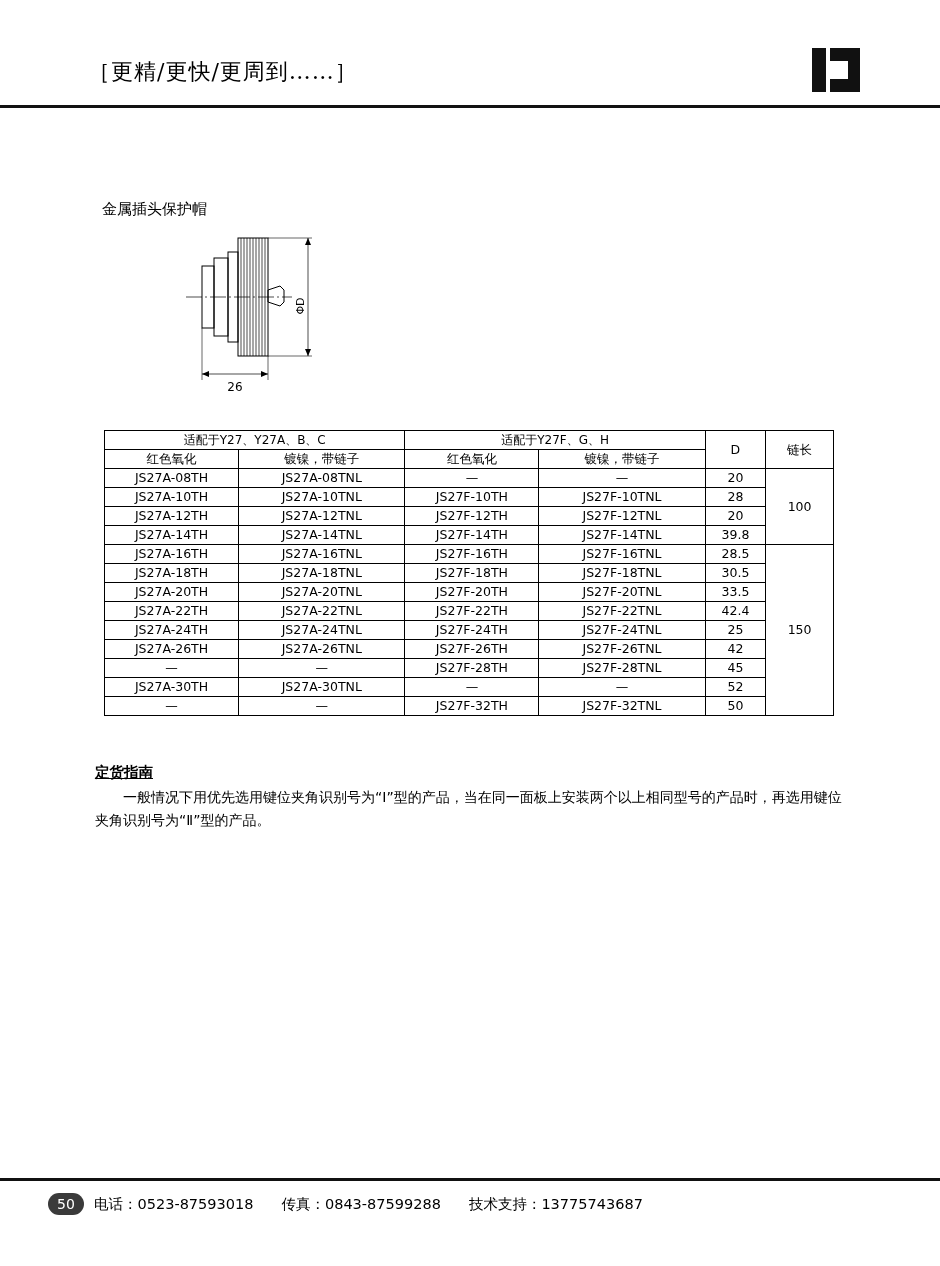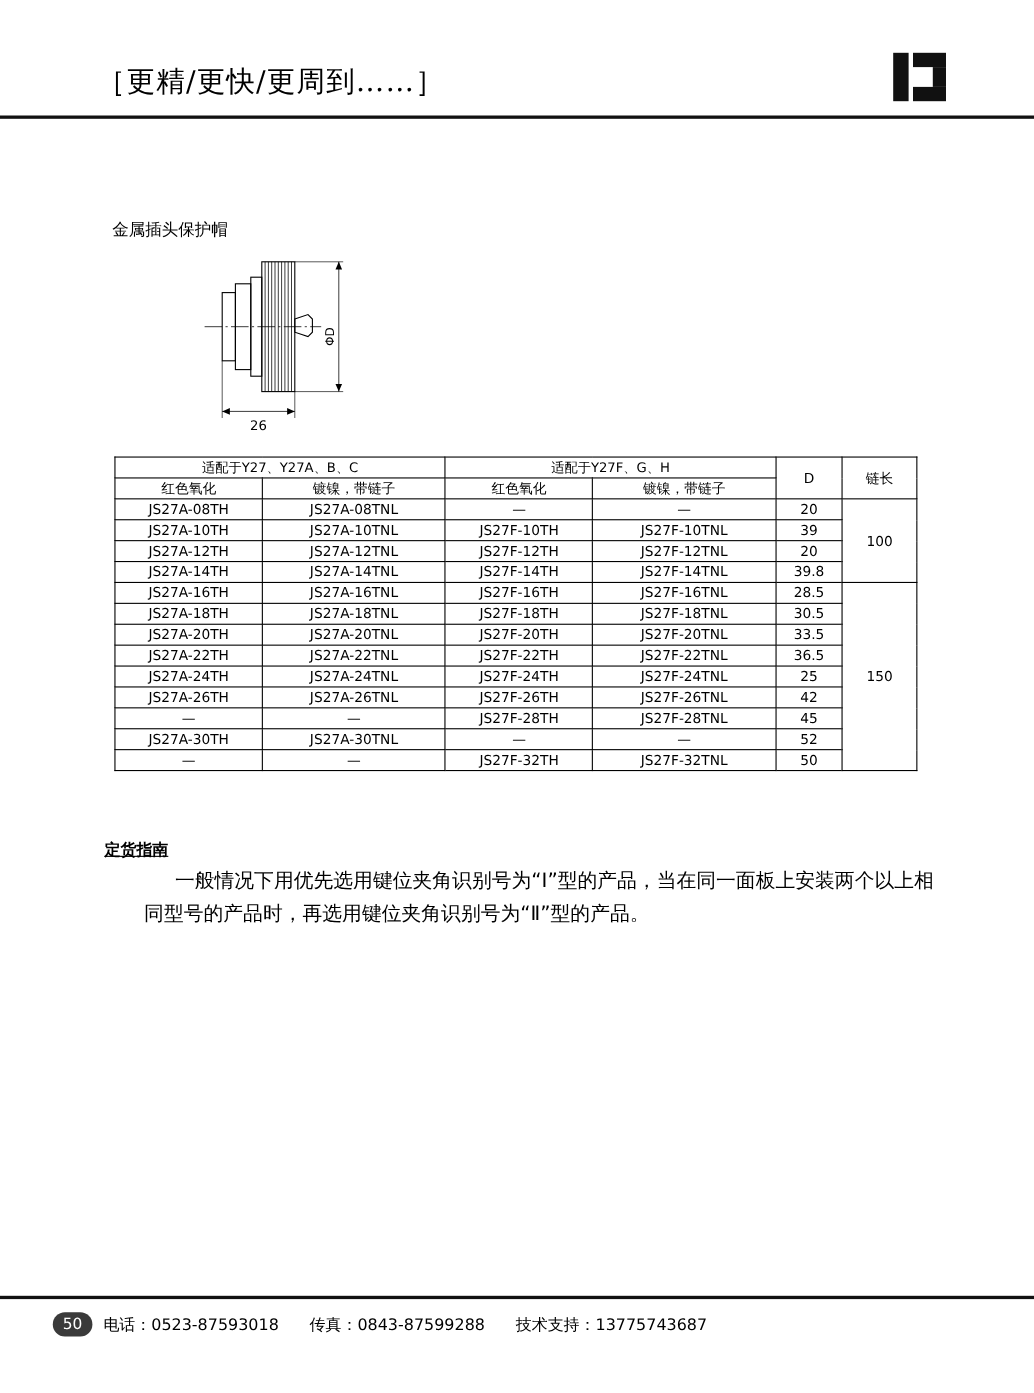--- a/index.html
+++ b/index.html
@@ -21,21 +21,21 @@
     position: relative;
     height: 108px;
     width: 940px;
     border-bottom: 3px solid #111;
     box-sizing: border-box;
   }
   .header-slogan {
     position: absolute;
     left: 88px;
     top: 57px;
-    font-size: 26px;
+    font-size: 22px;
     letter-spacing: 1px;
     font-family: "DejaVu Serif", serif;
     white-space: nowrap;
   }
   .brand-block {
     position: absolute;
     right: 70px;
     top: 48px;
     display: flex;
     align-items: center;
@@ -104,21 +104,21 @@
     left: 180px;
     top: 120px;
     width: 220px;
     height: 170px;
   }
 
   
   .spec-table {
     position: absolute;
     left: 104px;
-    top: 307px;
+    top: 322px;
     border-collapse: collapse;
     font-size: 12.5px;
     font-family: "DejaVu Sans", sans-serif;
     width: 730px;
   }
   .spec-table td, .spec-table th {
     border: 1px solid #000;
     text-align: center;
     padding: 1px 2px;
     height: 16px;
@@ -143,24 +143,23 @@
     width: 760px;
     font-family: "DejaVu Sans", sans-serif;
   }
   .guide-title {
     font-size: 14.5px;
     font-weight: bold;
     margin-bottom: 4px;
     text-decoration: underline;
   }
   .guide-body {
-    font-size: 18px;
+    font-size: 14px;
     line-height: 1.65;
     text-indent: 28px;
-    margin-left: 36px;
   }
 
   
   .page-footer {
     position: absolute;
     left: 0;
     top: 1178px;
     width: 940px;
     border-top: 3px solid #111;
     padding-top: 12px;
@@ -273,21 +272,21 @@
         <td>—</td>
         <td>—</td>
         <td>20</td>
         <td rowspan="4">100</td>
       </tr>
       <tr>
         <td>JS27A-10TH</td>
         <td>JS27A-10TNL</td>
         <td>JS27F-10TH</td>
         <td>JS27F-10TNL</td>
-        <td>39</td>
+        <td>28</td>
       </tr>
       <tr>
         <td>JS27A-12TH</td>
         <td>JS27A-12TNL</td>
         <td>JS27F-12TH</td>
         <td>JS27F-12TNL</td>
         <td>20</td>
       </tr>
       <tr>
         <td>JS27A-14TH</td>
@@ -316,21 +315,21 @@
         <td>JS27A-20TNL</td>
         <td>JS27F-20TH</td>
         <td>JS27F-20TNL</td>
         <td>33.5</td>
       </tr>
       <tr>
         <td>JS27A-22TH</td>
         <td>JS27A-22TNL</td>
         <td>JS27F-22TH</td>
         <td>JS27F-22TNL</td>
-        <td>36.5</td>
+        <td>42.4</td>
       </tr>
       <tr>
         <td>JS27A-24TH</td>
         <td>JS27A-24TNL</td>
         <td>JS27F-24TH</td>
         <td>JS27F-24TNL</td>
         <td>25</td>
       </tr>
       <tr>
         <td>JS27A-26TH</td>

